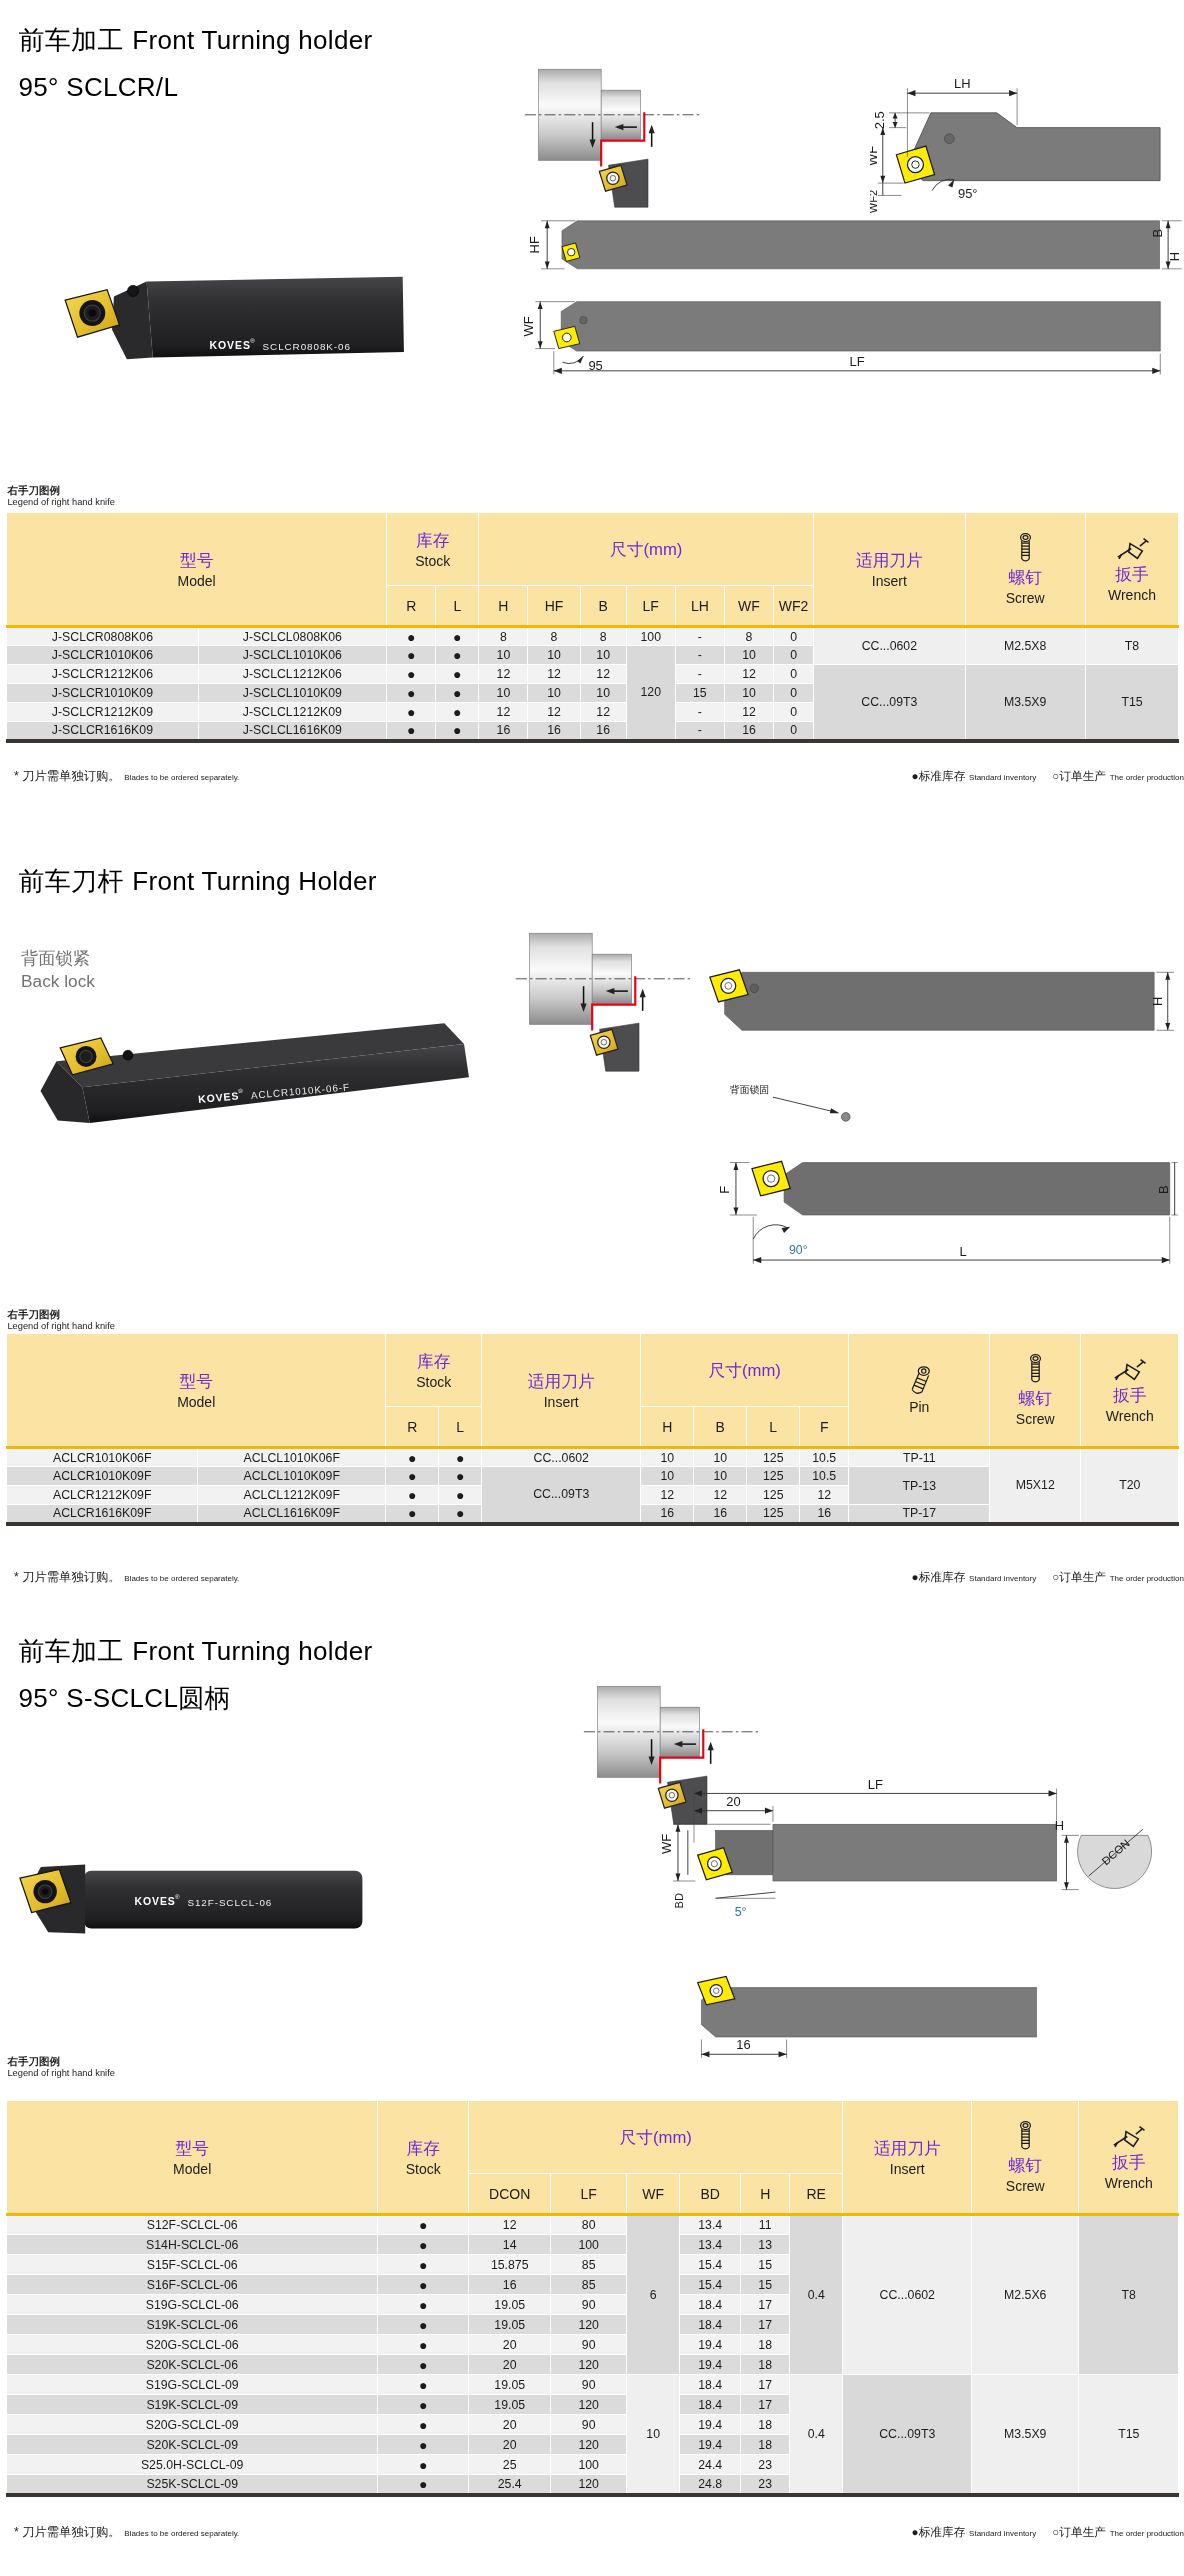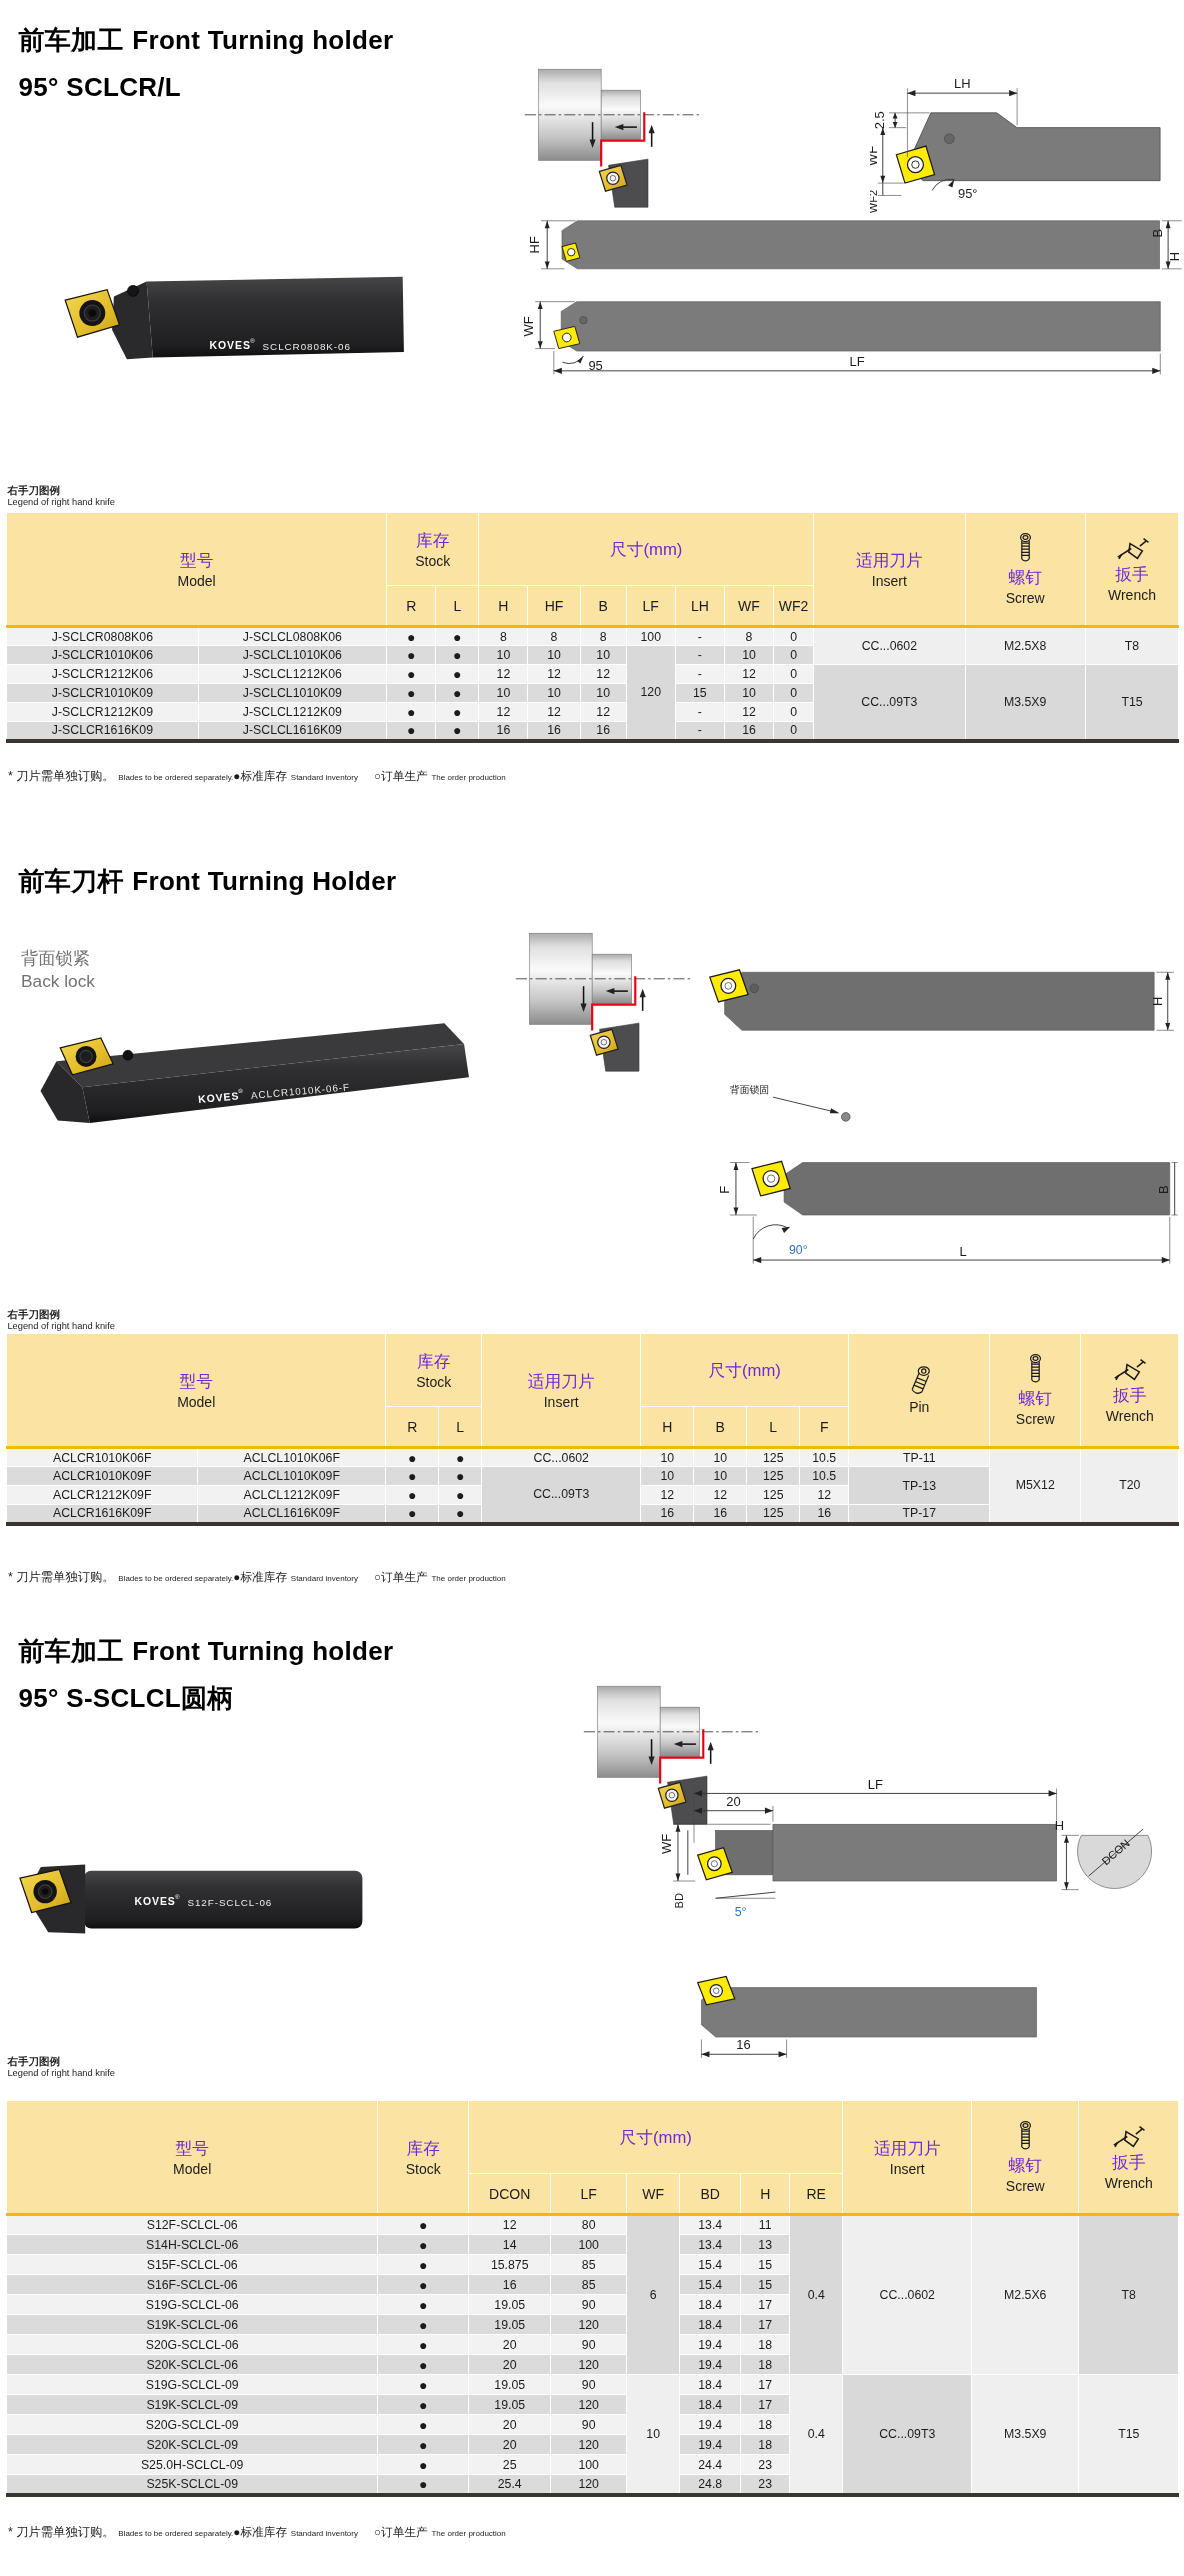--- a/index.html
+++ b/index.html
@@ -1,20 +1,20 @@
 <!DOCTYPE html>
 <html style="font-size:10px"><head>
 <meta charset="utf-8">
 <style>
 *{box-sizing:border-box}
 html,body{margin:0;padding:0;background:#fff}
 body{font-family:"Liberation Sans","DejaVu Sans",sans-serif;color:#111}
 #page{position:relative;width:1185px;height:2576px;background:#fff;overflow:hidden}
 .abs{position:absolute}
-.sec-title{position:absolute;left:18.5px;font-weight:bold;font-size:26px;line-height:1.8;color:#000;letter-spacing:0.3px;white-space:nowrap}
+.sec-title{position:absolute;left:18.5px;font-weight:normal;font-size:26px;line-height:1.8;color:#000;letter-spacing:0.3px;white-space:nowrap}
 .sec-title .ten{margin-left:8.6px}
 .sec-note{position:absolute;left:21px;font-size:17.3px;line-height:1.35;color:#737373}
 .legend{position:absolute;left:7.4px;color:#1c1c1c;line-height:1.25}
 .legend .lz{font-size:10.5px;font-weight:bold}
 .legend .le{font-size:9.3px}
 .ctable{position:absolute;border-collapse:collapse;table-layout:fixed;width:1173px;border-bottom:4.3px solid #3B3530}
 .ctable th,.ctable td{border:1.2px solid #fff;text-align:center;vertical-align:middle;padding:0;overflow:hidden}
 .ctable thead th{background:#FAE3A3;font-weight:normal}
 .ctable .tier1{height:73px}
 .ctable .sub{font-size:14px;height:41px;color:#1c1c1c}
@@ -22,21 +22,21 @@
 .ctable .th-en{font-size:14px;color:#1c1c1c;margin-top:1.2px}
 .ctable .gb{border-bottom:3.1px solid #F3B800}
 .ctable tbody td{font-size:12.3px;height:19px;color:#1c1c1c}
 .t3 tbody td{height:20px}
 .ctable tbody tr:nth-child(odd) td{background:#F2F2F2}
 .ctable tbody tr:nth-child(even) td{background:#DBDBDB}
 .ctable tbody td.lt{background:#EFEFEF!important}
 .ctable tbody td.dk{background:#D9D9D9!important}
 .ctable tbody td.dot{font-size:14px}
 .th-icon{display:block;margin:0 auto 1.2px}
-.footnote{position:absolute;left:8px;width:1170px;display:flex;align-items:baseline;color:#1c1c1c}
+.footnote{position:absolute;left:14px;width:1170px;display:flex;justify-content:space-between;align-items:baseline;color:#1c1c1c}
 .fz{font-size:12.3px}
 .fe{font-size:8px;margin-left:3.7px;color:#222}
 .fr .fz{font-size:11.7px}
 .fr{white-space:nowrap}
 .gap{display:inline-block;width:16px}
 svg text{font-family:"Liberation Sans","DejaVu Sans",sans-serif}
 .dim{font-size:21px;fill:#1c1c1c}
 .dims{font-size:18px;fill:#1c1c1c}
 .dimb{font-size:20px;fill:#2F74B5}
 .lockt{font-size:16px;fill:#1c1c1c}

